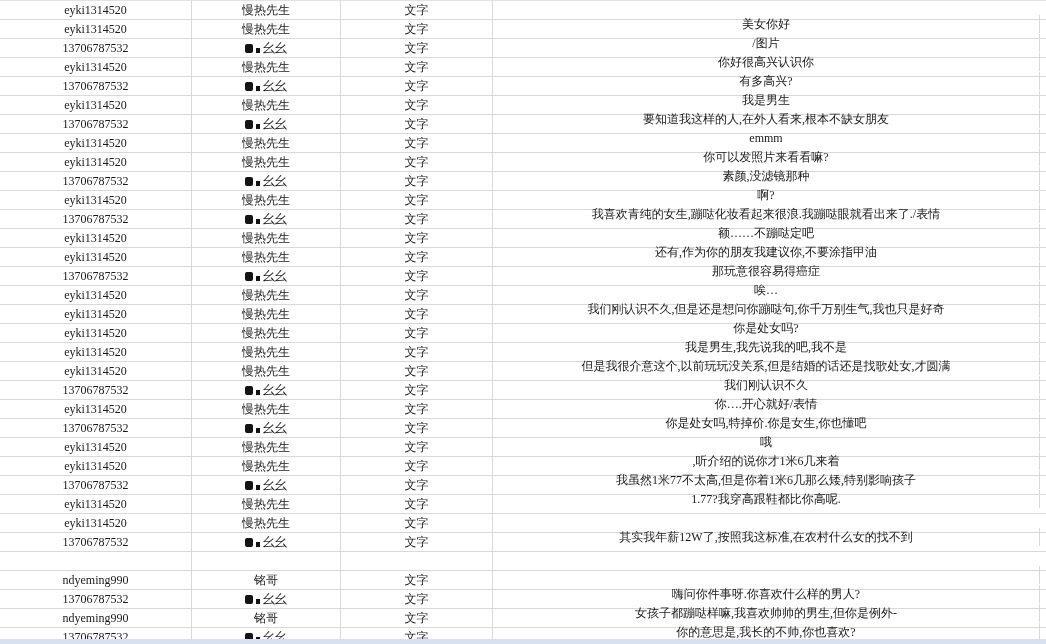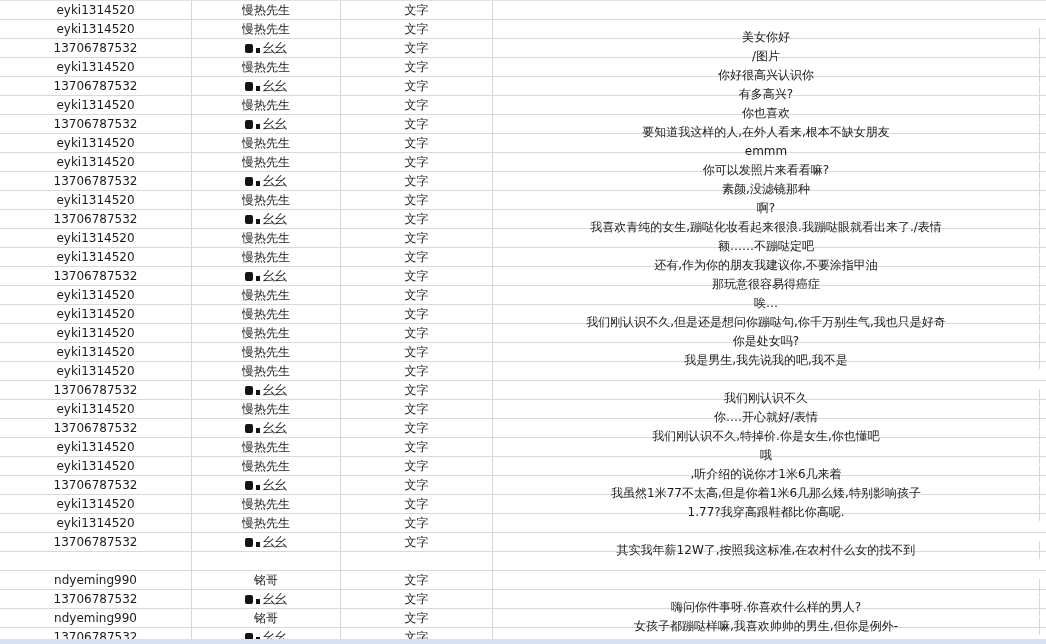--- a/index.html
+++ b/index.html
@@ -14,20 +14,22 @@
     overflow:hidden;
     background:#ffffff;
     border-top:1px solid #e2e2e2;
     box-sizing:border-box;
   }
   .row{
     display:flex;
     height:19px;
     box-sizing:border-box;
     border-bottom:1px solid #d9d9d9;
+    align-items:center;
+    font-family:Liberation Serif, serif;
   }
   .cell{
     height:100%;
     box-sizing:border-box;
     border-right:1px solid #d9d9d9;
     display:flex;
     align-items:center;
     justify-content:center;
     font-size:12px;
     color:#1a1a1a;
@@ -103,21 +105,21 @@
     <div class="cell c-filler"></div>
   </div>
 
   <div class="row">
     <div class="cell c-account">13706787532</div>
     <div class="cell c-nickname">
           <span class="nick-icon" style="display: inline-block;"></span>
           <span class="nick-text">幺幺</span>
         </div>
     <div class="cell c-type">文字</div>
-    <div class="cell c-message">你也喜欢</div>
+    <div class="cell c-message">我是男生</div>
     <div class="cell c-filler"></div>
   </div>
 
   <div class="row">
     <div class="cell c-account">eyki1314520</div>
     <div class="cell c-nickname">
           <span class="nick-text">慢热先生</span>
         </div>
     <div class="cell c-type">文字</div>
     <div class="cell c-message">要知道我这样的人,在外人看来,根本不缺女朋友</div>
@@ -247,20 +249,21 @@
     <div class="cell c-message">我是男生,我先说我的吧,我不是</div>
     <div class="cell c-filler"></div>
   </div>
 
   <div class="row">
     <div class="cell c-account">eyki1314520</div>
     <div class="cell c-nickname">
           <span class="nick-text">慢热先生</span>
         </div>
     <div class="cell c-type">文字</div>
+    <div class="cell c-message">但是我很介意这个,以前玩玩没关系,但是结婚的话还是找歌处女,才圆满</div>
     <div class="cell c-filler"></div>
   </div>
 
   <div class="row">
     <div class="cell c-account">eyki1314520</div>
     <div class="cell c-nickname">
           <span class="nick-text">慢热先生</span>
         </div>
     <div class="cell c-type">文字</div>
     <div class="cell c-message">我们刚认识不久</div>
@@ -277,21 +280,21 @@
     <div class="cell c-message">你….开心就好/表情</div>
     <div class="cell c-filler"></div>
   </div>
 
   <div class="row">
     <div class="cell c-account">eyki1314520</div>
     <div class="cell c-nickname">
           <span class="nick-text">慢热先生</span>
         </div>
     <div class="cell c-type">文字</div>
-    <div class="cell c-message">我们刚认识不久,特掉价.你是女生,你也懂吧</div>
+    <div class="cell c-message">你是处女吗,特掉价.你是女生,你也懂吧</div>
     <div class="cell c-filler"></div>
   </div>
 
   <div class="row">
     <div class="cell c-account">13706787532</div>
     <div class="cell c-nickname">
           <span class="nick-icon" style="display: inline-block;"></span>
           <span class="nick-text">幺幺</span>
         </div>
     <div class="cell c-type">文字</div>
@@ -389,20 +392,21 @@
     <div class="cell c-message">女孩子都蹦哒样嘛,我喜欢帅帅的男生,但你是例外-</div>
     <div class="cell c-filler"></div>
   </div>
 
   <div class="row">
     <div class="cell c-account">ndyeming990</div>
     <div class="cell c-nickname">
           <span class="nick-text">铭哥</span>
         </div>
     <div class="cell c-type">文字</div>
+    <div class="cell c-message">你的意思是,我长的不帅,你也喜欢?</div>
     <div class="cell c-filler"></div>
   </div>
 
   <div class="row">
     <div class="cell c-account">13706787532</div>
     <div class="cell c-nickname">
           <span class="nick-icon" style="display: inline-block;"></span>
           <span class="nick-text">幺幺</span>
         </div>
     <div class="cell c-type">文字</div>

